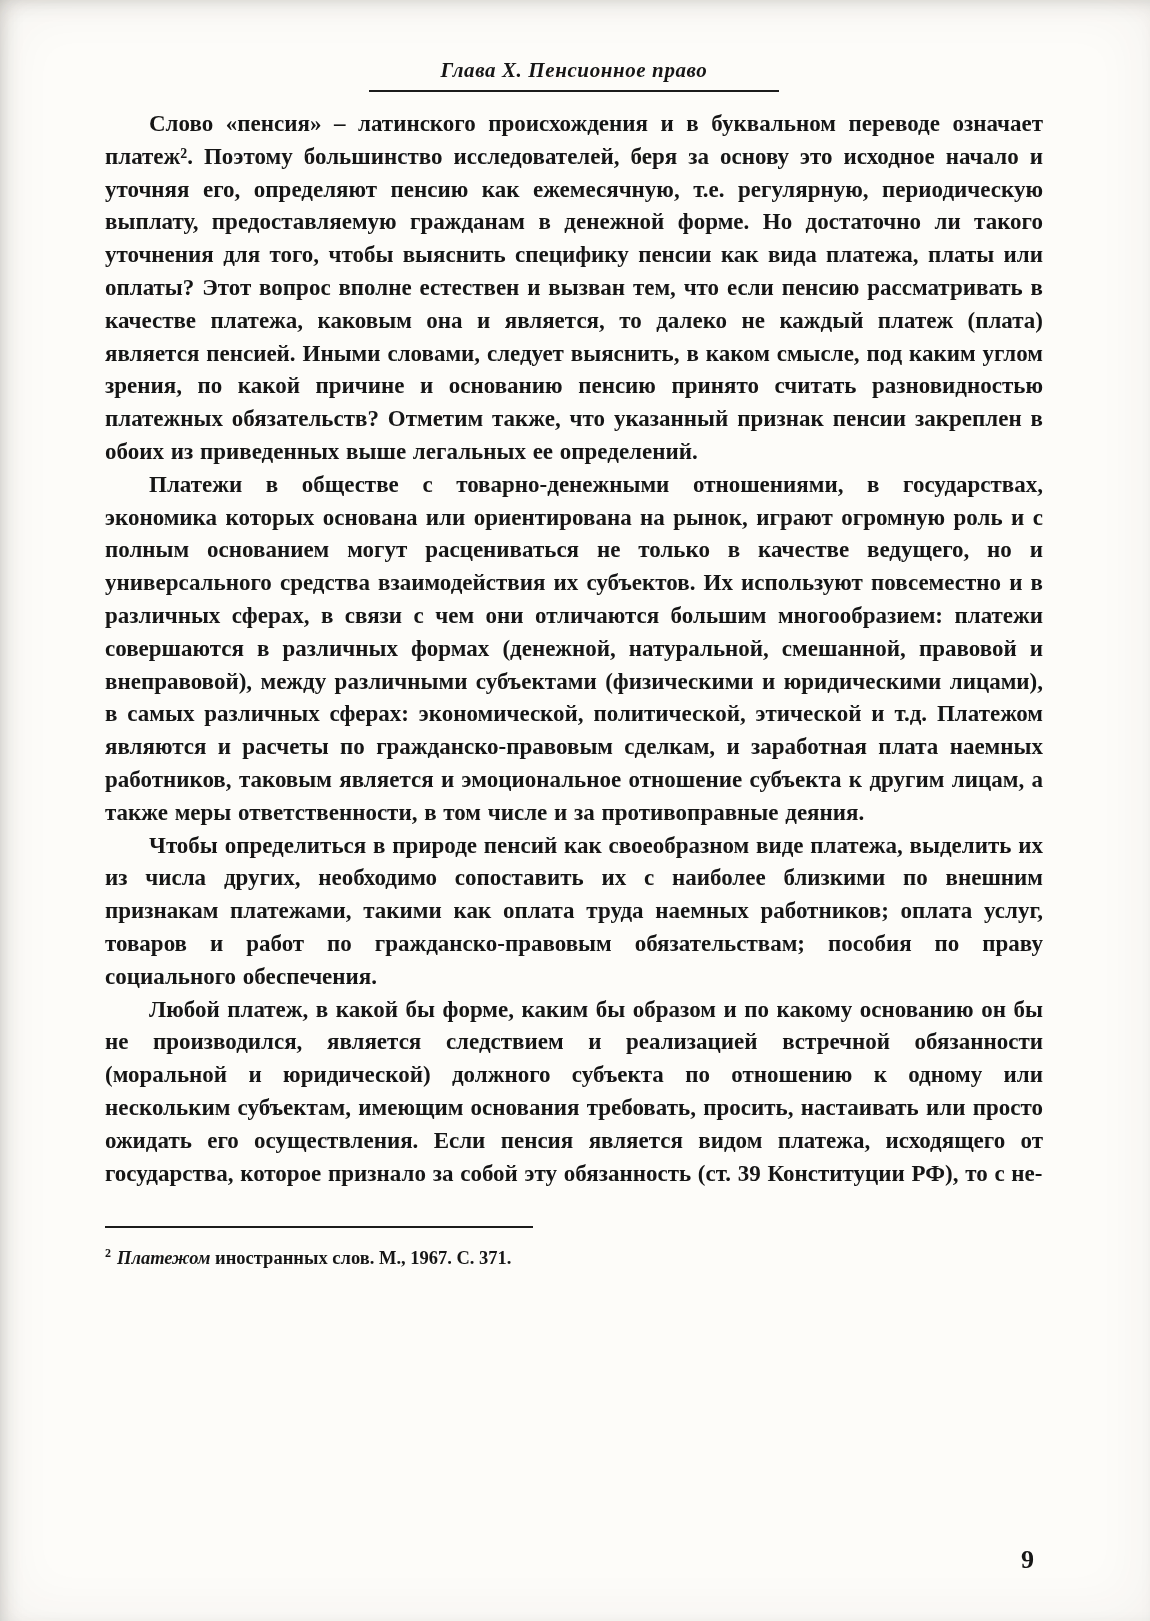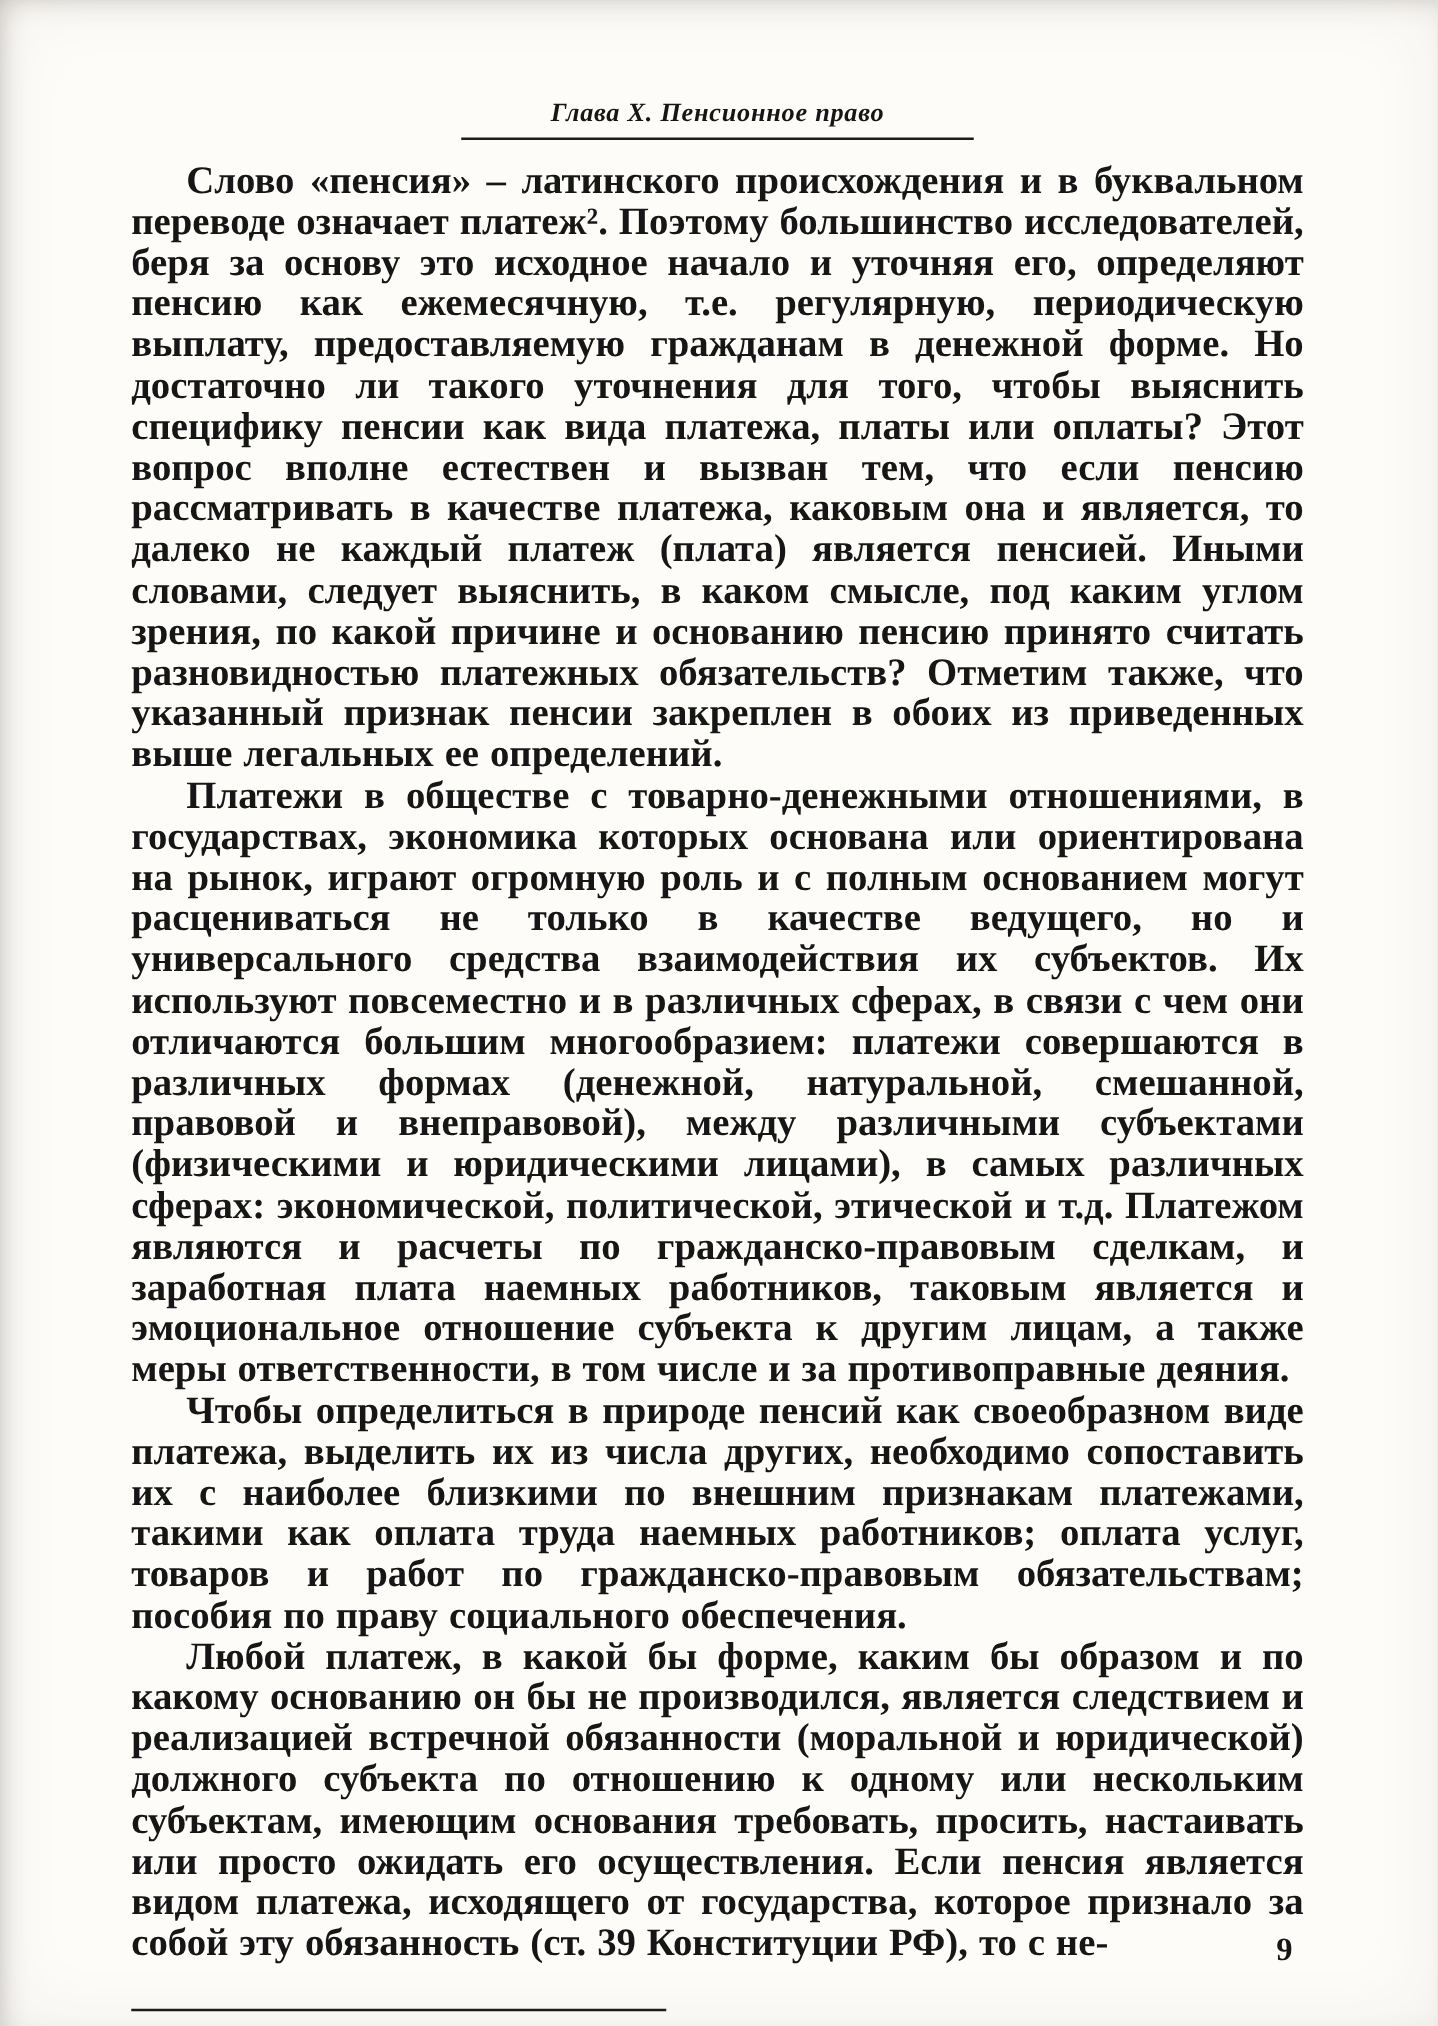--- a/index.html
+++ b/index.html
@@ -8,42 +8,42 @@
     background: #e7e5e0;
     font-family: "Liberation Serif", "DejaVu Serif", serif;
   }
   .scan-page {
     position: relative;
     width: 1150px;
     height: 1621px;
     margin: 0 auto;
     background: #fdfcf9;
     box-sizing: border-box;
-    padding: 78px 107px 0 105px;
+    padding: 58px 107px 0 105px;
     color: #161616;
     box-shadow: inset 0 0 60px rgba(60,55,45,0.06), inset 14px 0 22px -14px rgba(60,55,45,0.25), inset 0 14px 22px -14px rgba(60,55,45,0.18);
     overflow: hidden;
   }
   .chapter-header {
     text-align: center;
     margin-bottom: 16px;
   }
   .chapter-header .header-text {
     display: inline-block;
     font-weight: bold;
     font-style: italic;
     font-size: 21px;
     letter-spacing: 0.6px;
     padding: 0 72px 7px 72px;
     border-bottom: 2.5px solid #1c1c1c;
     white-space: nowrap;
   }
   .page-body p {
     margin: 0;
-    font-size: 31px;
+    font-size: 23px;
     font-weight: bold;
     line-height: 32.8px;
     text-align: justify;
     text-indent: 44px;
     word-spacing: 1px;
   }
   .footnote-sep {
     width: 428px;
     height: 0;
     border-top: 2.5px solid #1c1c1c;
@@ -81,17 +81,17 @@
 
   <div class="page-body">
     <p>Слово «пенсия» – латинского происхождения и в буквальном переводе означает платеж². Поэтому большинство исследователей, беря за основу это исходное начало и уточняя его, определяют пенсию как ежемесячную, т.е. регулярную, периодическую выплату, предоставляемую гражданам в денежной форме. Но достаточно ли такого уточнения для того, чтобы выяснить специфику пенсии как вида платежа, платы или оплаты? Этот вопрос вполне естествен и вызван тем, что если пенсию рассматривать в качестве платежа, каковым она и является, то далеко не каждый платеж (плата) является пенсией. Иными словами, следует выяснить, в каком смысле, под каким углом зрения, по какой причине и основанию пенсию принято считать разновидностью платежных обязательств? Отметим также, что указанный признак пенсии закреплен в обоих из приведенных выше легальных ее определений.</p>
     <p>Платежи в обществе с товарно-денежными отношениями, в государствах, экономика которых основана или ориентирована на рынок, играют огромную роль и с полным основанием могут расцениваться не только в качестве ведущего, но и универсального средства взаимодействия их субъектов. Их используют повсеместно и в различных сферах, в связи с чем они отличаются большим многообразием: платежи совершаются в различных формах (денежной, натуральной, смешанной, правовой и внеправовой), между различными субъектами (физическими и юридическими лицами), в самых различных сферах: экономической, политической, этической и т.д. Платежом являются и расчеты по гражданско-правовым сделкам, и заработная плата наемных работников, таковым является и эмоциональное отношение субъекта к другим лицам, а также меры ответственности, в том числе и за противоправные деяния.</p>
     <p>Чтобы определиться в природе пенсий как своеобразном виде платежа, выделить их из числа других, необходимо сопоставить их с наиболее близкими по внешним признакам платежами, такими как оплата труда наемных работников; оплата услуг, товаров и работ по гражданско-правовым обязательствам; пособия по праву социального обеспечения.</p>
     <p>Любой платеж, в какой бы форме, каким бы образом и по какому основанию он бы не производился, является следствием и реализацией встречной обязанности (моральной и юридической) должного субъекта по отношению к одному или нескольким субъектам, имеющим основания требовать, просить, настаивать или просто ожидать его осуществления. Если пенсия является видом платежа, исходящего от государства, которое признало за собой эту обязанность (ст. 39 Конституции РФ), то с не-</p>
   </div>
 
   <div class="footnote-sep"></div>
 
-  <p class="footnote"><sup>2</sup><i>Платежи</i> <span>иностранных слов. М., 1967. С. 371.</span></p>
+  <p class="footnote"><sup>2</sup><i>Платежом</i> <span>иностранных слов. М., 1967. С. 371.</span></p>
 
   <div class="page-number">9</div>
 
 </div>
 
 </body></html>

